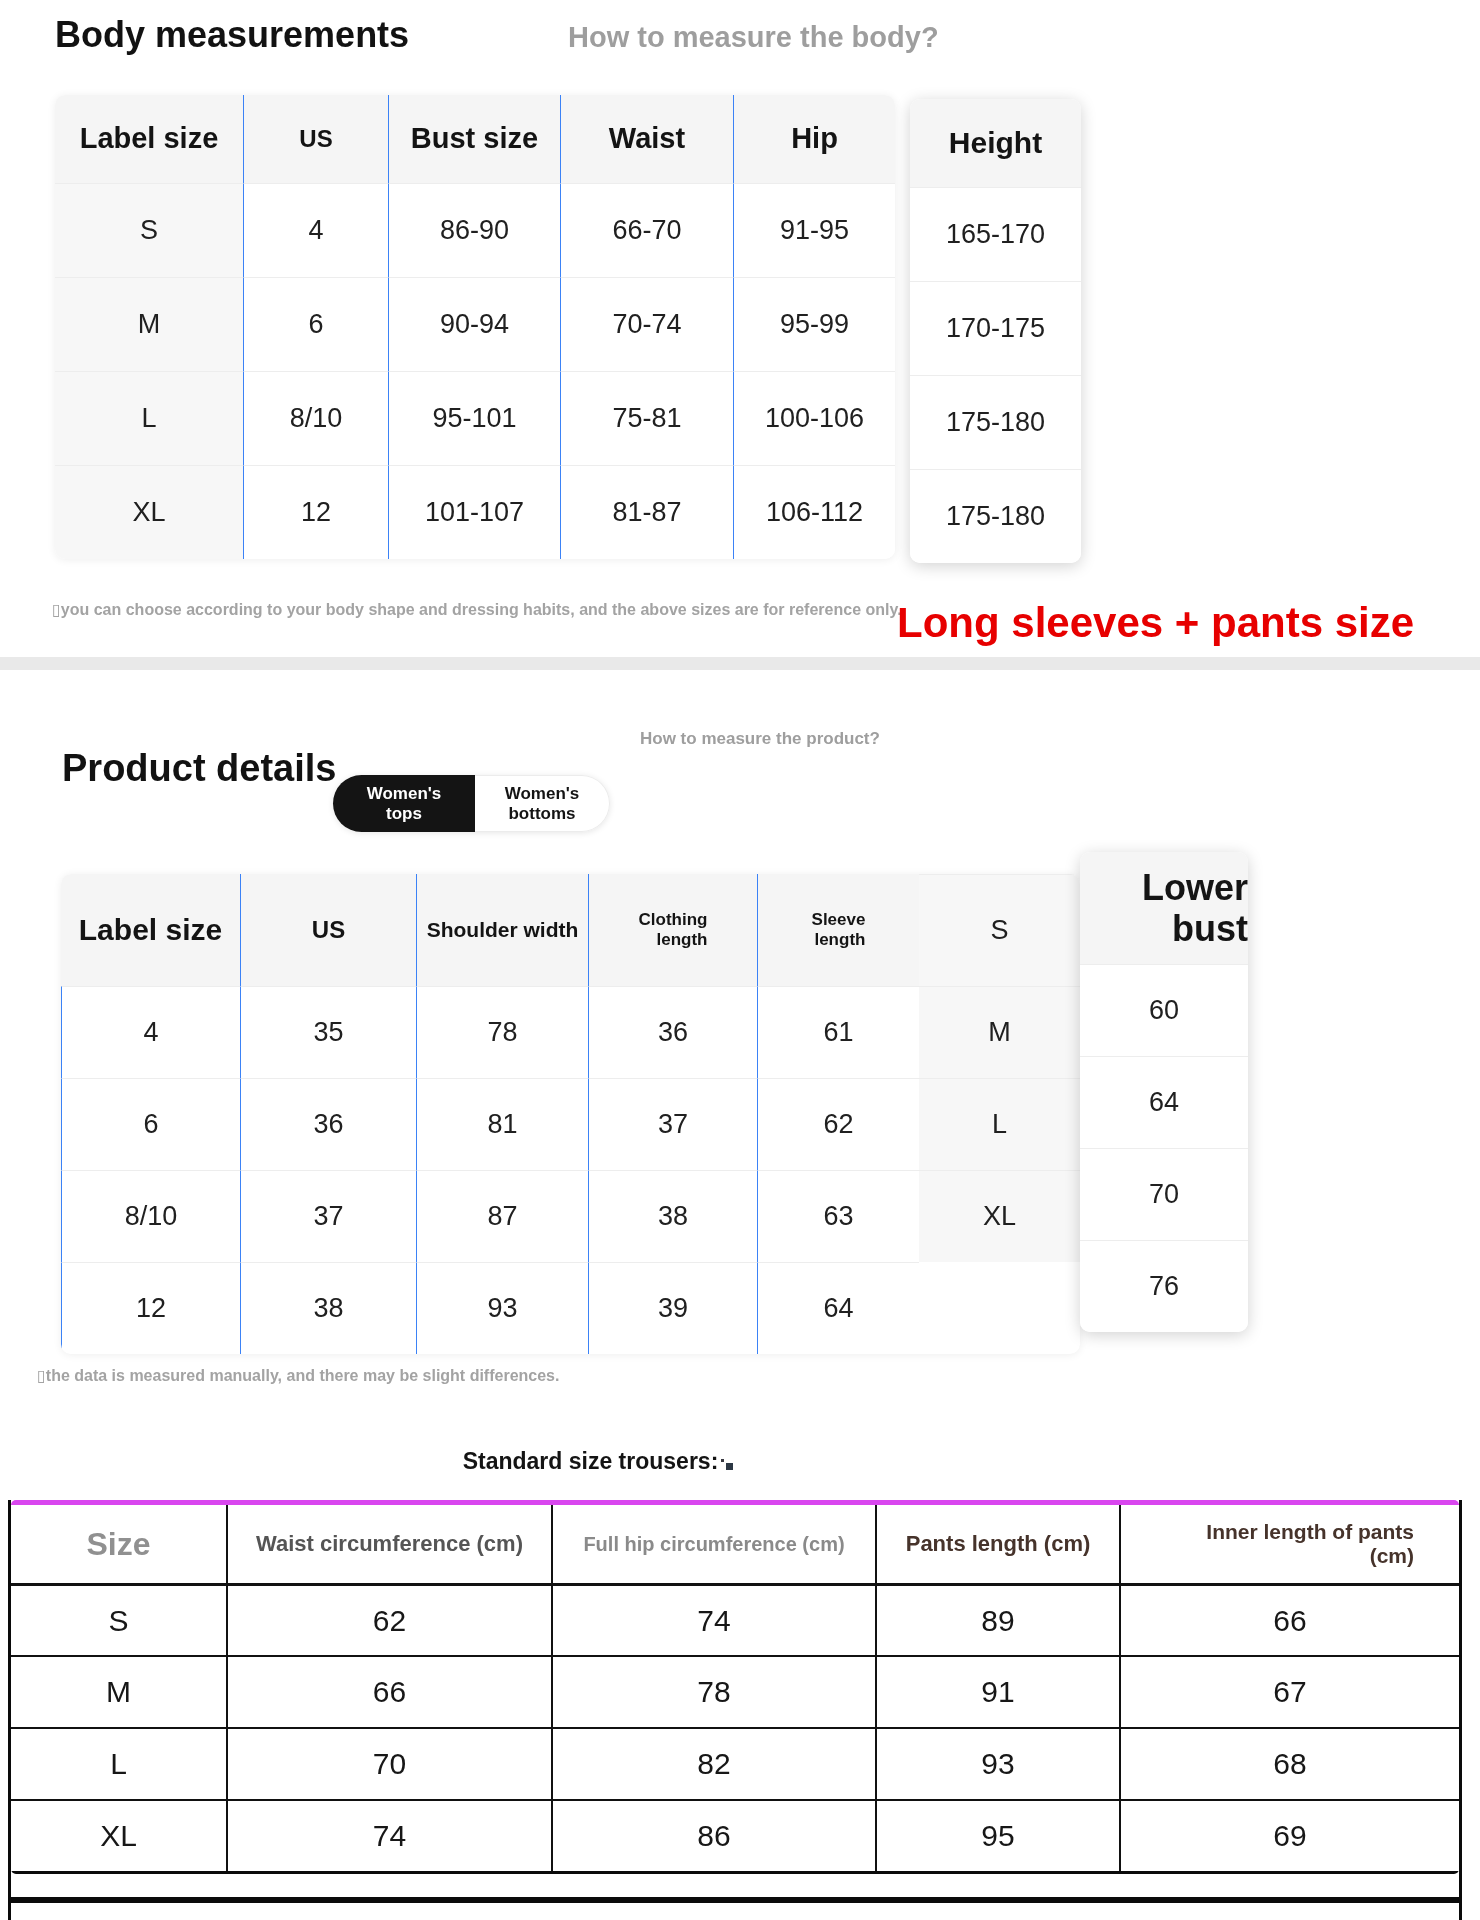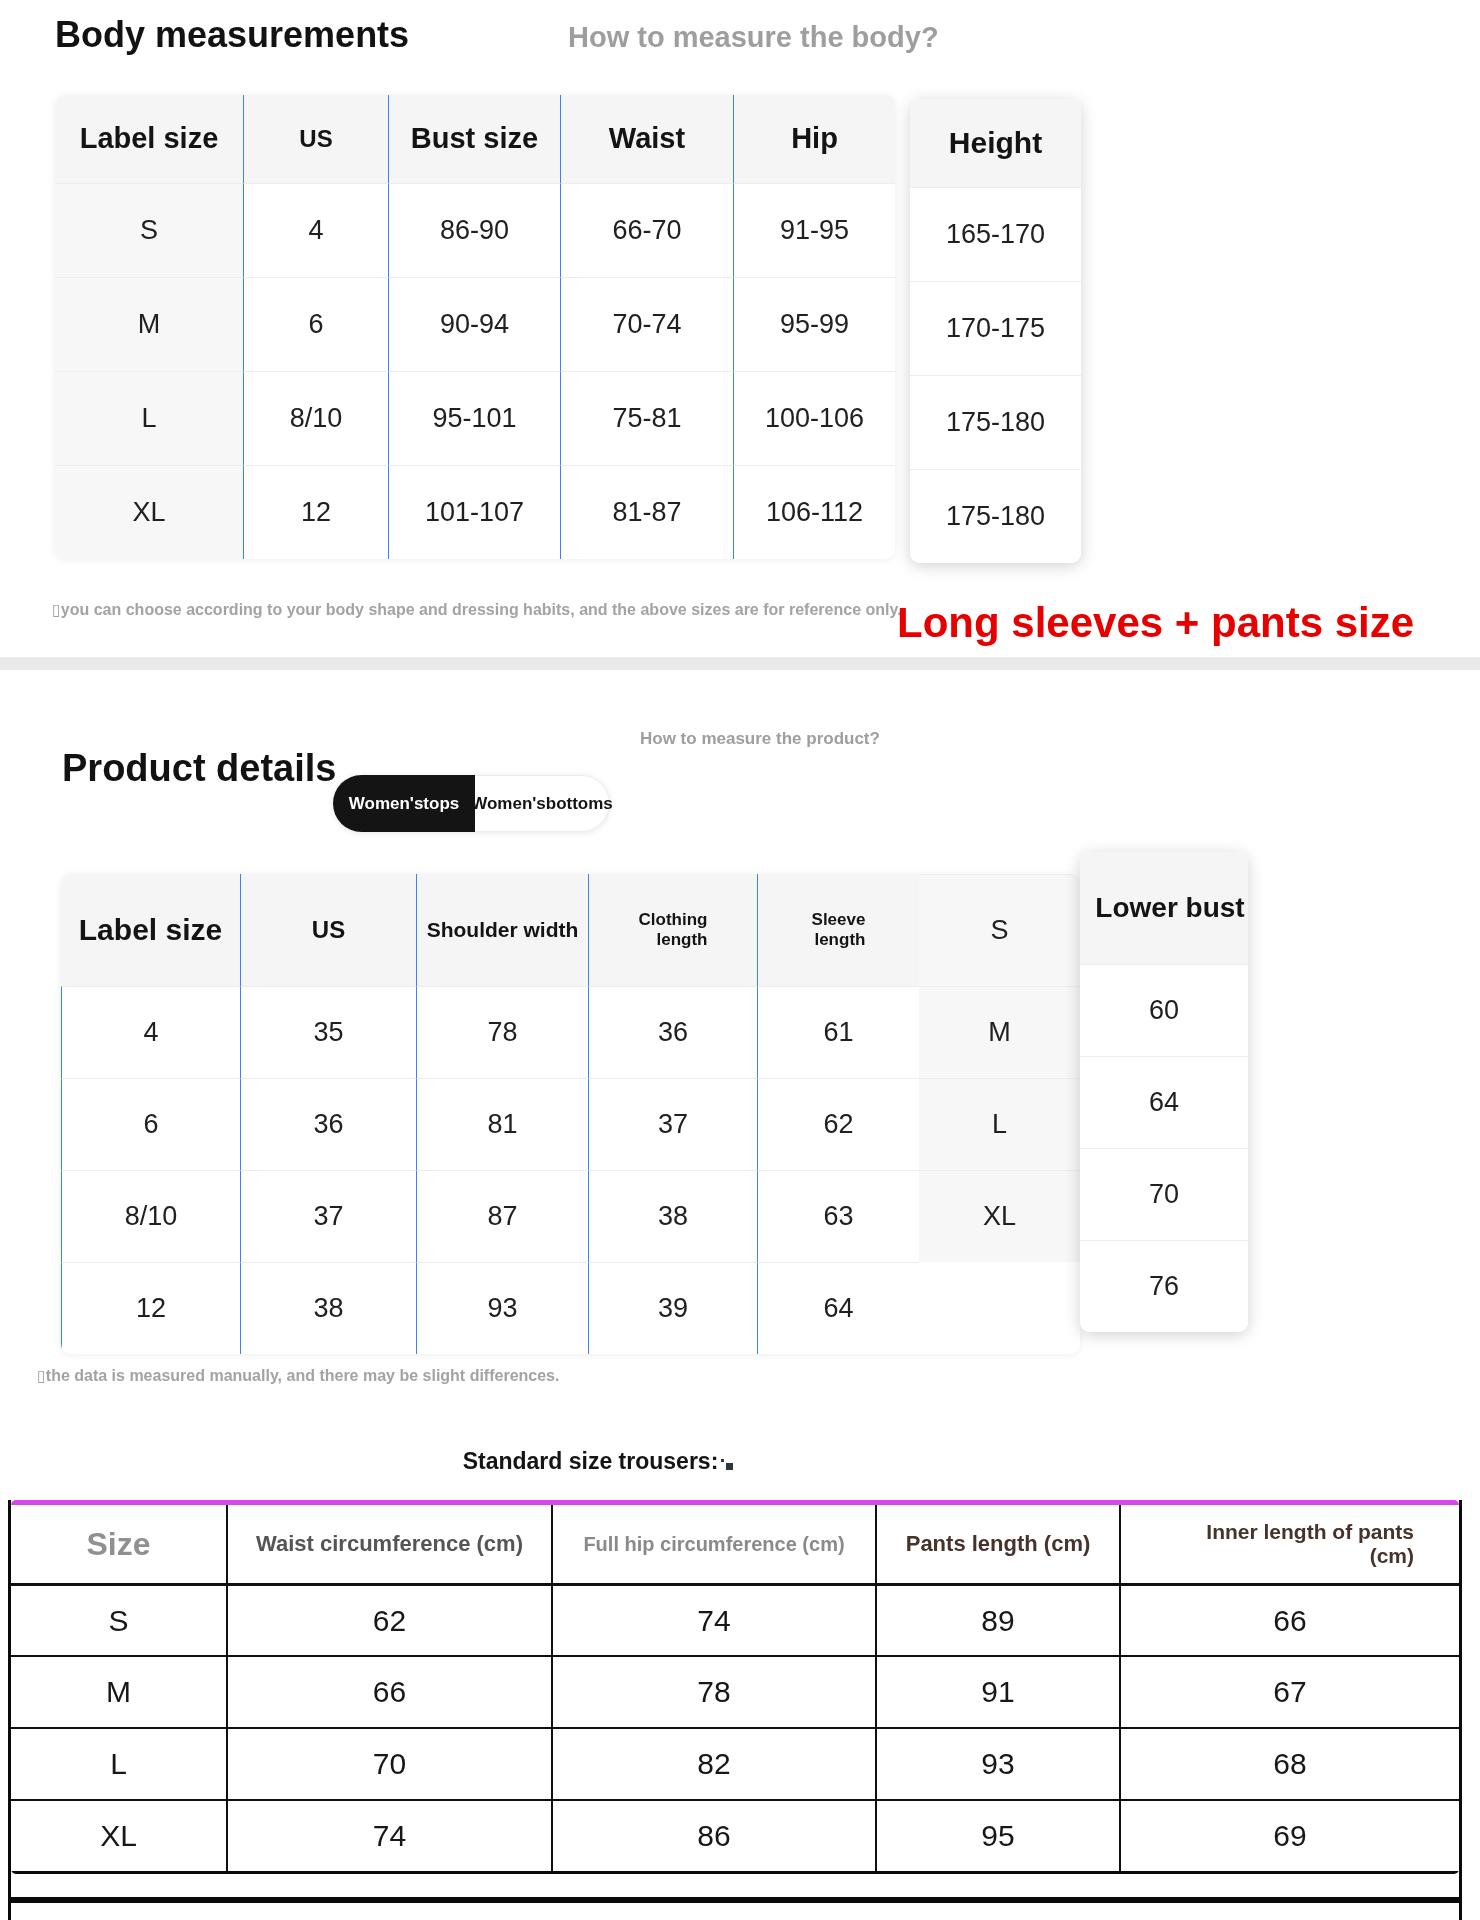--- a/index.html
+++ b/index.html
@@ -52,37 +52,37 @@
   #fn1 { left: 52px; top: 600px; }
   #fn2 { left: 37px; top: 1366px; }
 
   #red { left: 897px; top: 599px; font-size: 42px; font-weight: bold; color: #e70000; }
 
   #divider { left: 0; top: 657px; width: 1480px; height: 13px; background: #e9e9e9; }
 
   
   #tabs { left: 333px; top: 775px; height: 57px; display: flex; border-radius: 29px;
           box-shadow: 0 1px 6px rgba(0,0,0,.10); }
-  .tab { display: flex; align-items: center; justify-content: center;
+  .tab { display: flex; flex-direction: column; align-items: center; justify-content: center;
          font-weight: bold; font-size: 17px; line-height: 1.12; text-align: center; cursor: pointer; }
   .tab.active   { width: 142px; background: #141414; color: #fff; border-radius: 29px 0 0 29px; }
   .tab.inactive { width: 135px; background: #fff; color: #141414;
                   border: 1px solid #ececec; border-left: none; border-radius: 0 29px 29px 0; }
 
   
   #t2 { left: 61px; top: 874px; grid-template-columns: 179px 176px 172px 169px 162px 161px;
         grid-template-rows: 112px repeat(4, 92px); }
   #t2 .hcell.c0 { font-size: 30px; } #t2 .hcell.c1 { font-size: 24px; }
   #t2 .hcell.c2 { font-size: 21px; } #t2 .hcell.c3 { font-size: 30px; }
   #t2 .hcell.c4, #t2 .hcell.c5 { font-size: 17px; }
 
   
   #lbcol { left: 1080px; top: 852px; grid-template-columns: 168px; grid-template-rows: 112px repeat(4, 92px);
            box-shadow: 0 3px 16px rgba(0,0,0,.18); border-radius: 10px 10px 10px 10px; }
-  #lbcol .hcell { font-size: 28px; padding-left: 12px; }
+  #lbcol .hcell { font-size: 36px; padding-left: 12px; }
 
   
   #trousers-title { left: 0; top: 1448px; width: 1196px; text-align: center;
                     font-size: 23px; font-weight: bold; color: #141414; }
   .marks { display: inline-block; position: relative; width: 12px; height: 16px; margin-left: 3px; vertical-align: -2px; }
   .marks::before { content: ""; position: absolute; left: 0; top: 4px; width: 3px; height: 3px; background: #37373f; }
   .marks::after  { content: ""; position: absolute; left: 5px; top: 8px; width: 7px; height: 7px; background: #2c3744; }
 
   
   #frame3 { left: 8px; top: 1500px; width: 1454px; height: 420px;

